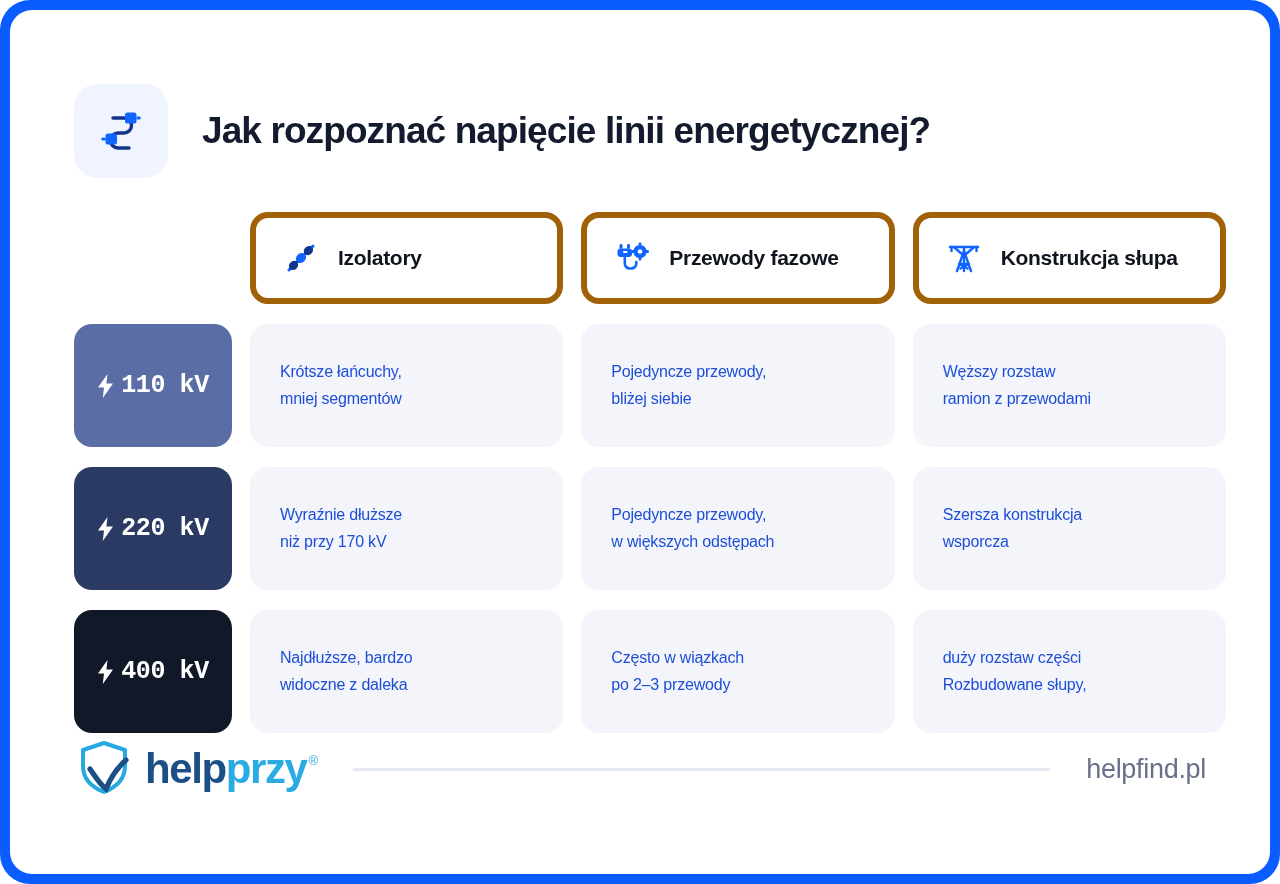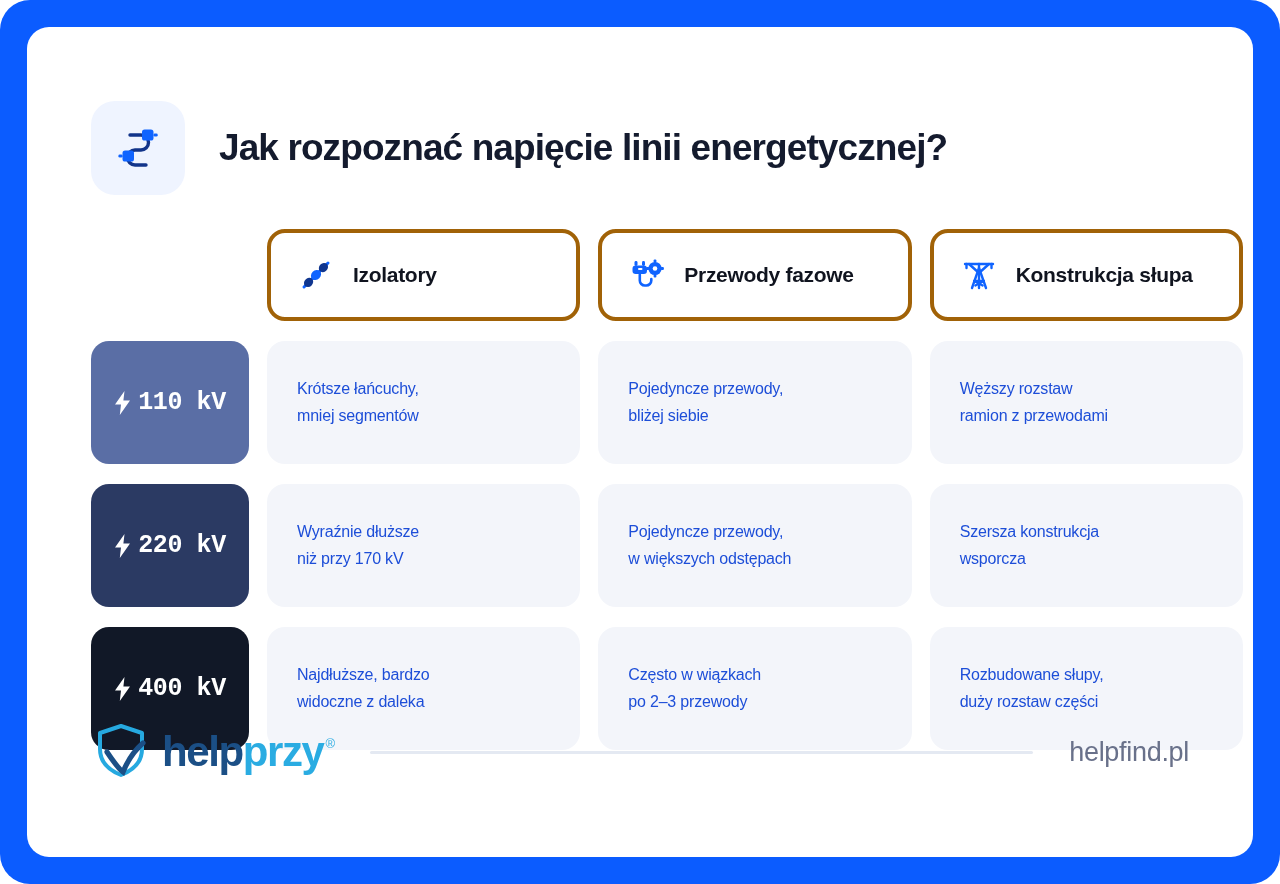--- a/index.html
+++ b/index.html
@@ -16,21 +16,21 @@
 
   
   .frame {
     position: absolute;
     left: 0; top: 0;
     width: 1280px;
     height: 884px;
     box-sizing: border-box;
     background: #0b5cff;
     border-radius: 30px;
-    padding: 27px;
+    padding: 10px;
   }
   .card {
     width: 100%;
     height: 100%;
     box-sizing: border-box;
     background: #ffffff;
     border-radius: 22px;
     position: relative;
   }
 
@@ -82,21 +82,21 @@
   .col-cell {
     flex: 1 1 0;
     min-width: 0;
   }
 
   
   .head-card {
     height: 92px;
     box-sizing: border-box;
     background: #ffffff;
-    border: 4px solid #a16207;
+    border: 6px solid #a16207;
     border-radius: 18px;
     display: flex;
     align-items: center;
     gap: 18px;
     padding: 0 26px;
   }
   .head-card .head-icon {
     flex: 0 0 auto;
     width: 38px;
     height: 38px;
@@ -369,22 +369,22 @@
           </div>
         </div>
         <div class="col-cell">
           <div class="cell">
             <div class="cell-line">Często w wiązkach</div>
             <div class="cell-line">po 2–3 przewody</div>
           </div>
         </div>
         <div class="col-cell">
           <div class="cell">
+            <div class="cell-line">duży rozstaw części</div>
             <div class="cell-line">Rozbudowane słupy,</div>
-            <div class="cell-line">duży rozstaw części</div>
           </div>
         </div>
       </div>
 
     </div>
 
     <div class="footer">
       <div class="logo">
         <span>
           <svg width="60" height="60" viewBox="0 0 60 60">

